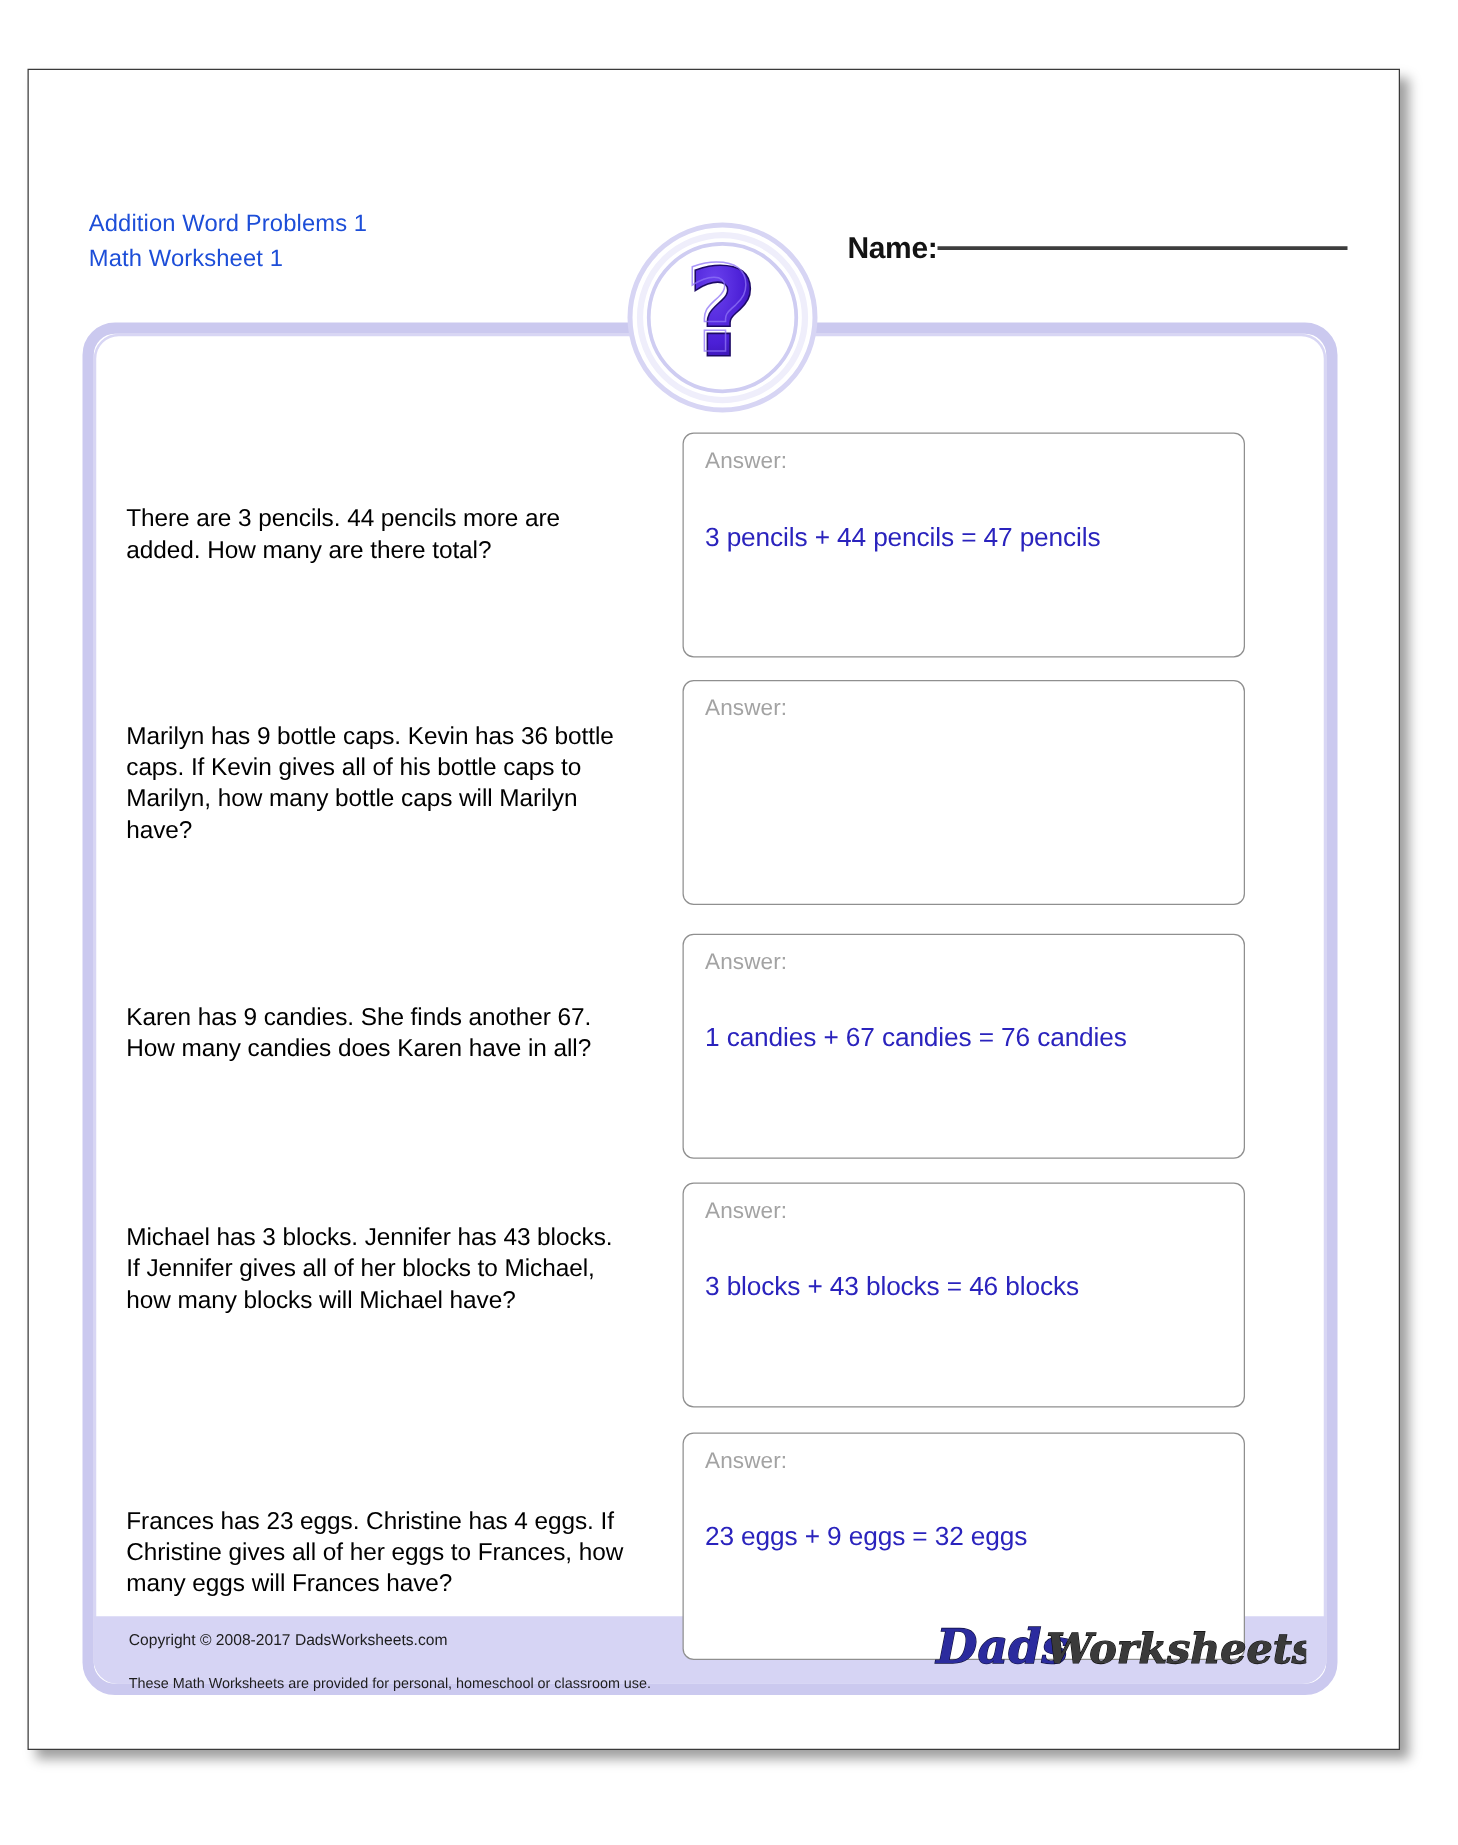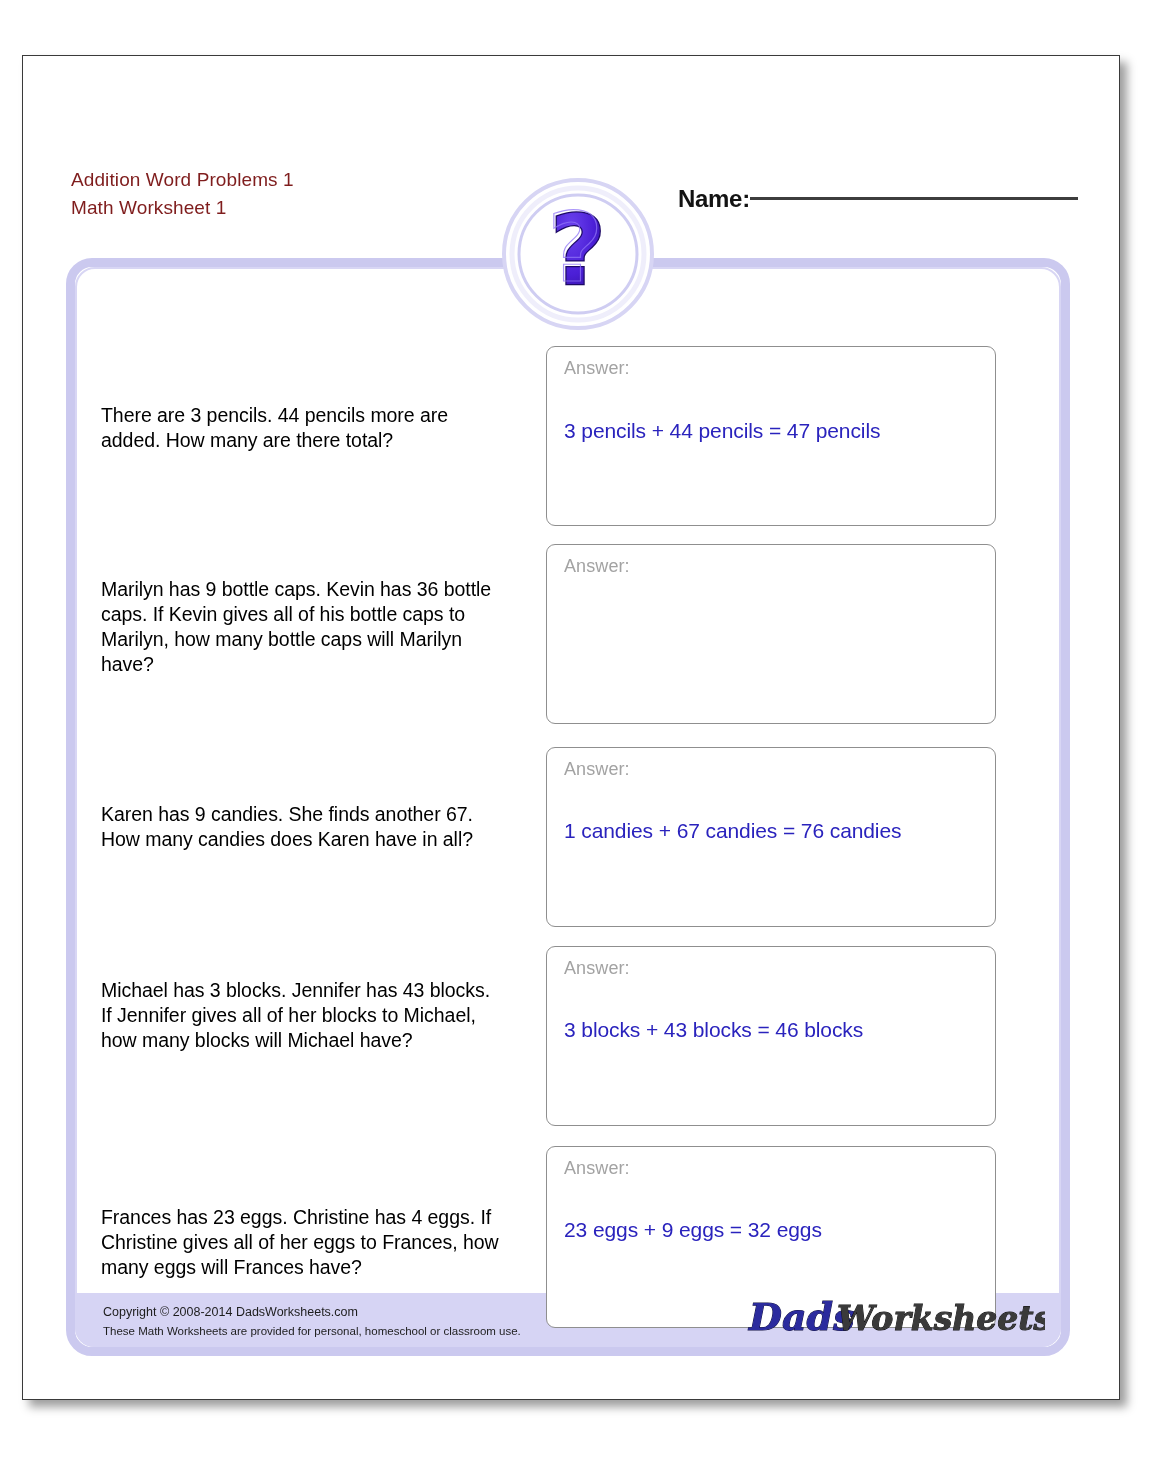--- a/index.html
+++ b/index.html
@@ -31,21 +31,21 @@
   .header {
     position: absolute;
     left: 0; top: 0;
     width: 100%;
     height: 200px;
   }
   .title-block {
     position: absolute;
     left: 48px;
     top: 110px;
-    color: #7f1d1d;
+    color: #1d4ed8;
     font-size: 19px;
     line-height: 28px;
     letter-spacing: 0.1px;
   }
   .title-line { display: block; white-space: nowrap; }
 
   .name-block {
     position: absolute;
     left: 655px;
     top: 131px;
@@ -188,21 +188,21 @@
 
   
   .copyright {
     position: absolute;
     left: 80px;
     top: 1247px;
     z-index: 5;
     color: #1d1d1d;
   }
   .copy-line-1 { font-size: 12.5px; line-height: 19px; }
-  .copy-line-2 { font-size: 11.5px; line-height: 18px; }
+  .copy-line-2 { font-size: 11.5px; line-height: 18px; margin-top: 16px; }
 
   .brand-logo {
     position: absolute;
     left: 722px;
     top: 1236px;
     width: 300px;
     height: 52px;
     z-index: 5;
   }
   .brand-logo svg { display: block; }
@@ -290,21 +290,21 @@
       <div class="q-text">Frances has 23 eggs. Christine has 4 eggs. If Christine gives all of her eggs to Frances, how many eggs will Frances have?</div>
       <div class="answer-box">
         <span class="answer-label">Answer:</span>
         <span class="answer-value">23 eggs + 9 eggs = 32 eggs</span>
       </div>
     </div>
 
   </div>
 
   <div class="copyright">
-    <div class="copy-line-1">Copyright © 2008-2014 DadsWorksheets.com</div>
+    <div class="copy-line-1">Copyright © 2008-2017 DadsWorksheets.com</div>
     <div class="copy-line-2">These Math Worksheets are provided for personal, homeschool or classroom use.</div>
   </div>
 
   <div class="brand-logo">
     <svg width="300" height="52" viewBox="0 0 300 52" xmlns="http://www.w3.org/2000/svg">
       <g font-family="'DejaVu Serif', serif" font-style="italic" font-weight="bold">
         <text x="4" y="38" font-size="38" fill="#2b2b9e" stroke="#101040" stroke-width="1" paint-order="stroke">Dads</text>
         <text x="92" y="38" font-size="33" fill="#3a3a3a" stroke="#0d0d0d" stroke-width="0.9" paint-order="stroke">Worksheets.com</text>
       </g>
     </svg>

